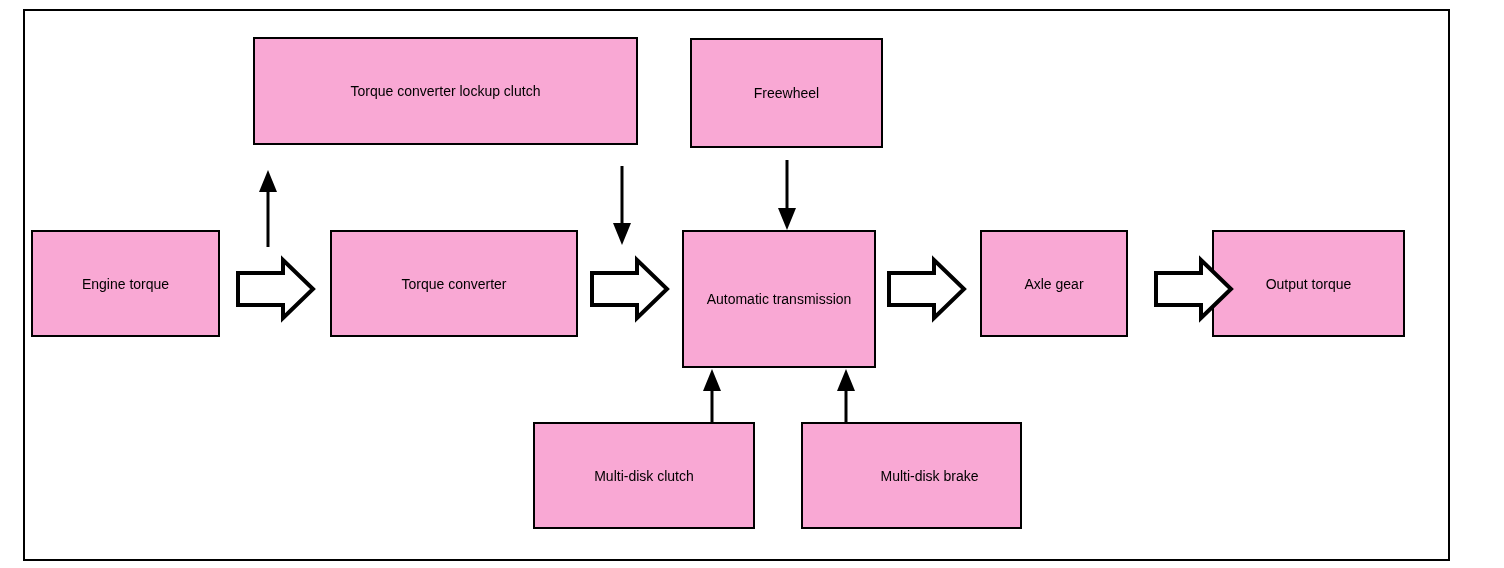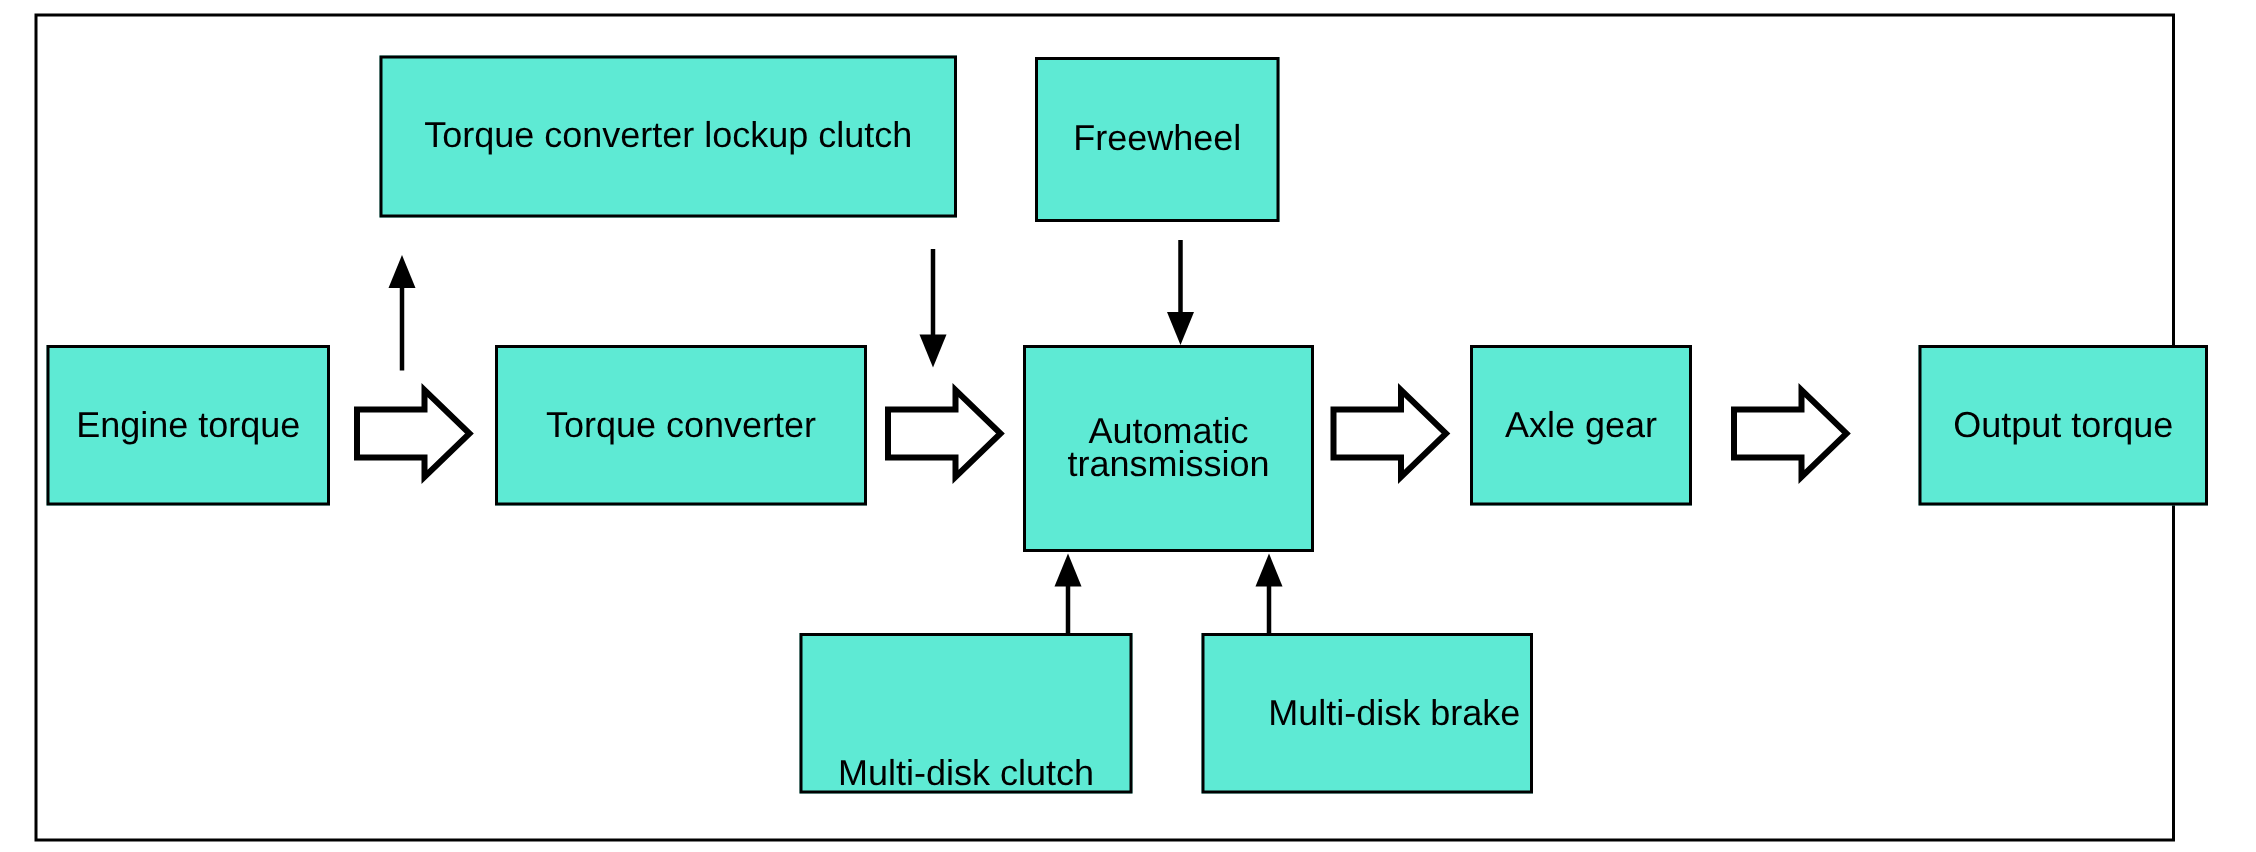--- a/index.html
+++ b/index.html
@@ -22,36 +22,36 @@
     top: 9px;
     width: 1427px;
     height: 552px;
     border: 2px solid #000000;
     box-sizing: border-box;
   }
   .node {
     position: absolute;
     box-sizing: border-box;
     border: 2px solid #000000;
-    background: #5eead4;
+    background: #f9a8d4;
     display: flex;
     align-items: center;
     justify-content: center;
     text-align: center;
-    font-size: 24px;
+    font-size: 14px;
     line-height: 22px;
   }
   .node--lockup   { left: 253px; top: 37px;  width: 385px; height: 108px; }
-  .node--freewheel{ left: 690px; top: 38px;  width: 163px; height: 110px; }
+  .node--freewheel{ left: 690px; top: 38px;  width: 193px; height: 110px; }
   .node--engine   { left: 31px;  top: 230px; width: 189px; height: 107px; }
   .node--converter{ left: 330px; top: 230px; width: 248px; height: 107px; }
   .node--autotrans{ left: 682px; top: 230px; width: 194px; height: 138px; padding: 12px 16px; }
   .node--axle     { left: 980px; top: 230px; width: 148px; height: 107px; }
-  .node--output   { left: 1279px;top: 230px; width: 193px; height: 107px; text-align: center; }
-  .node--mdclutch { left: 533px; top: 422px; width: 222px; height: 107px; align-items: flex-end; }
+  .node--output   { left: 1212px;top: 230px; width: 193px; height: 107px; text-align: center; }
+  .node--mdclutch { left: 533px; top: 422px; width: 222px; height: 107px; }
   .node--mdbrake  { left: 801px; top: 422px; width: 221px; height: 107px; padding-left: 36px; }
   .connector-layer {
     position: absolute;
     left: 0;
     top: 0;
     width: 1504px;
     height: 568px;
     pointer-events: none;
   }
   .thin-arrow line { stroke: #000000; stroke-width: 3; }

